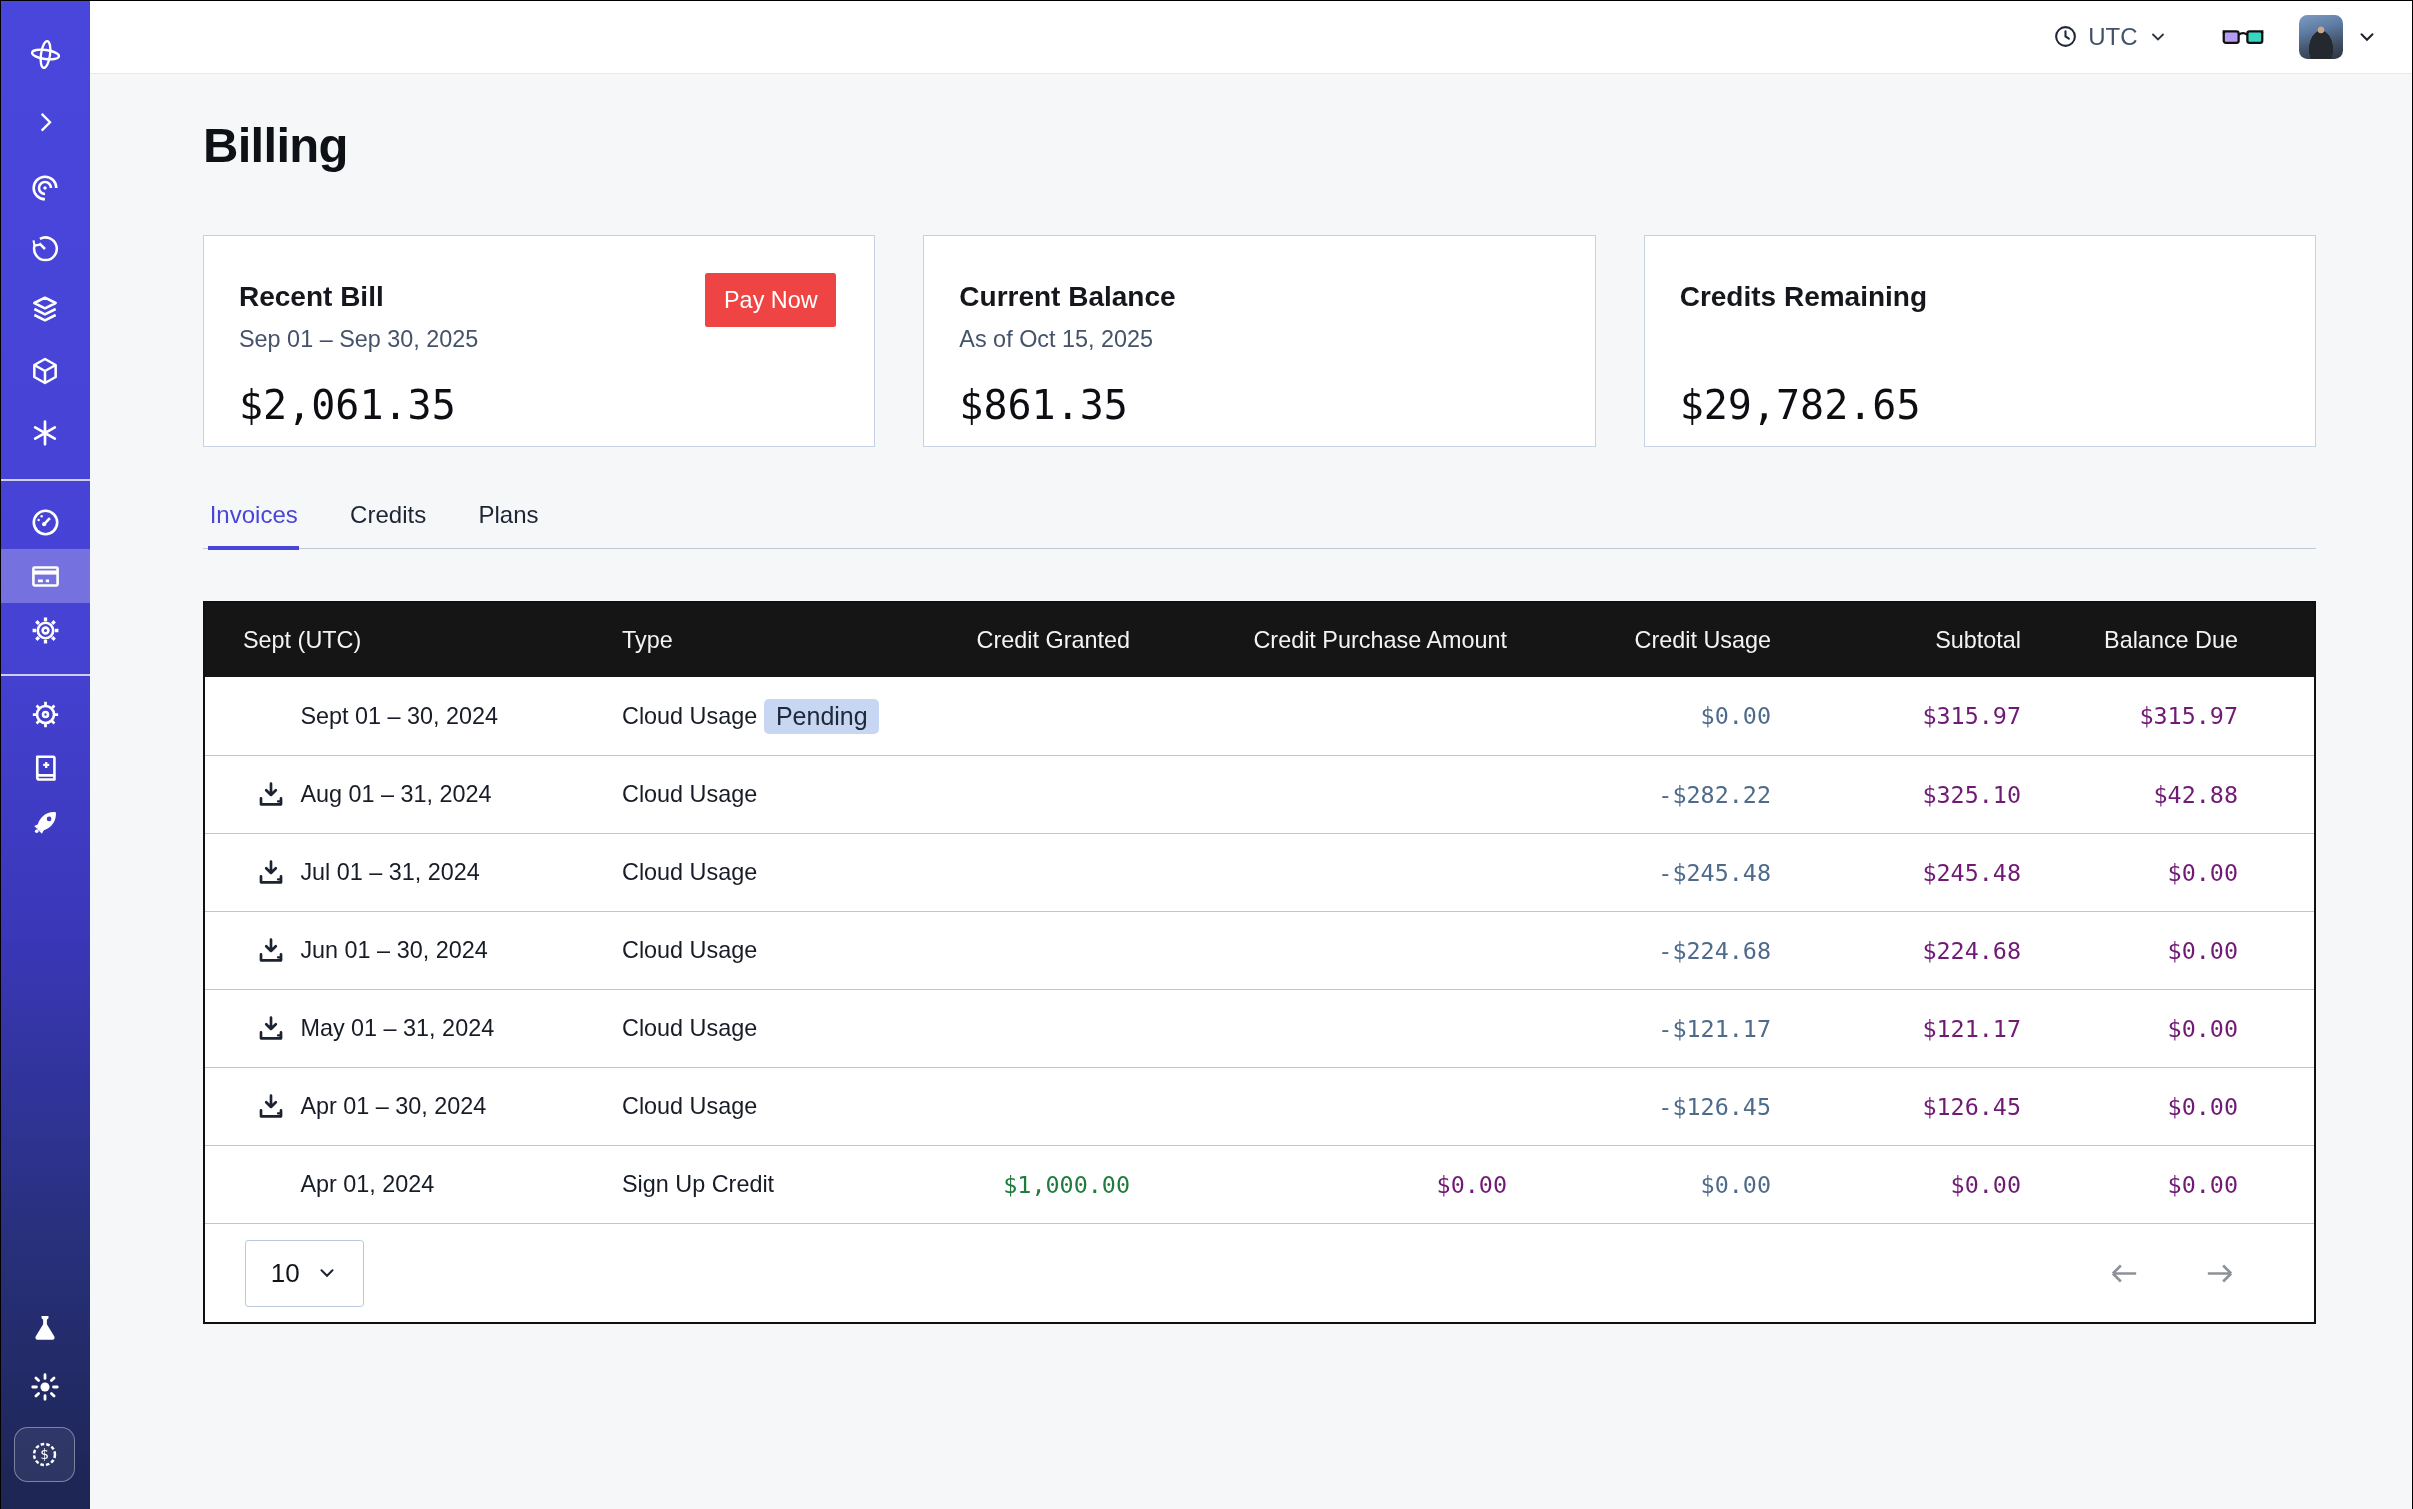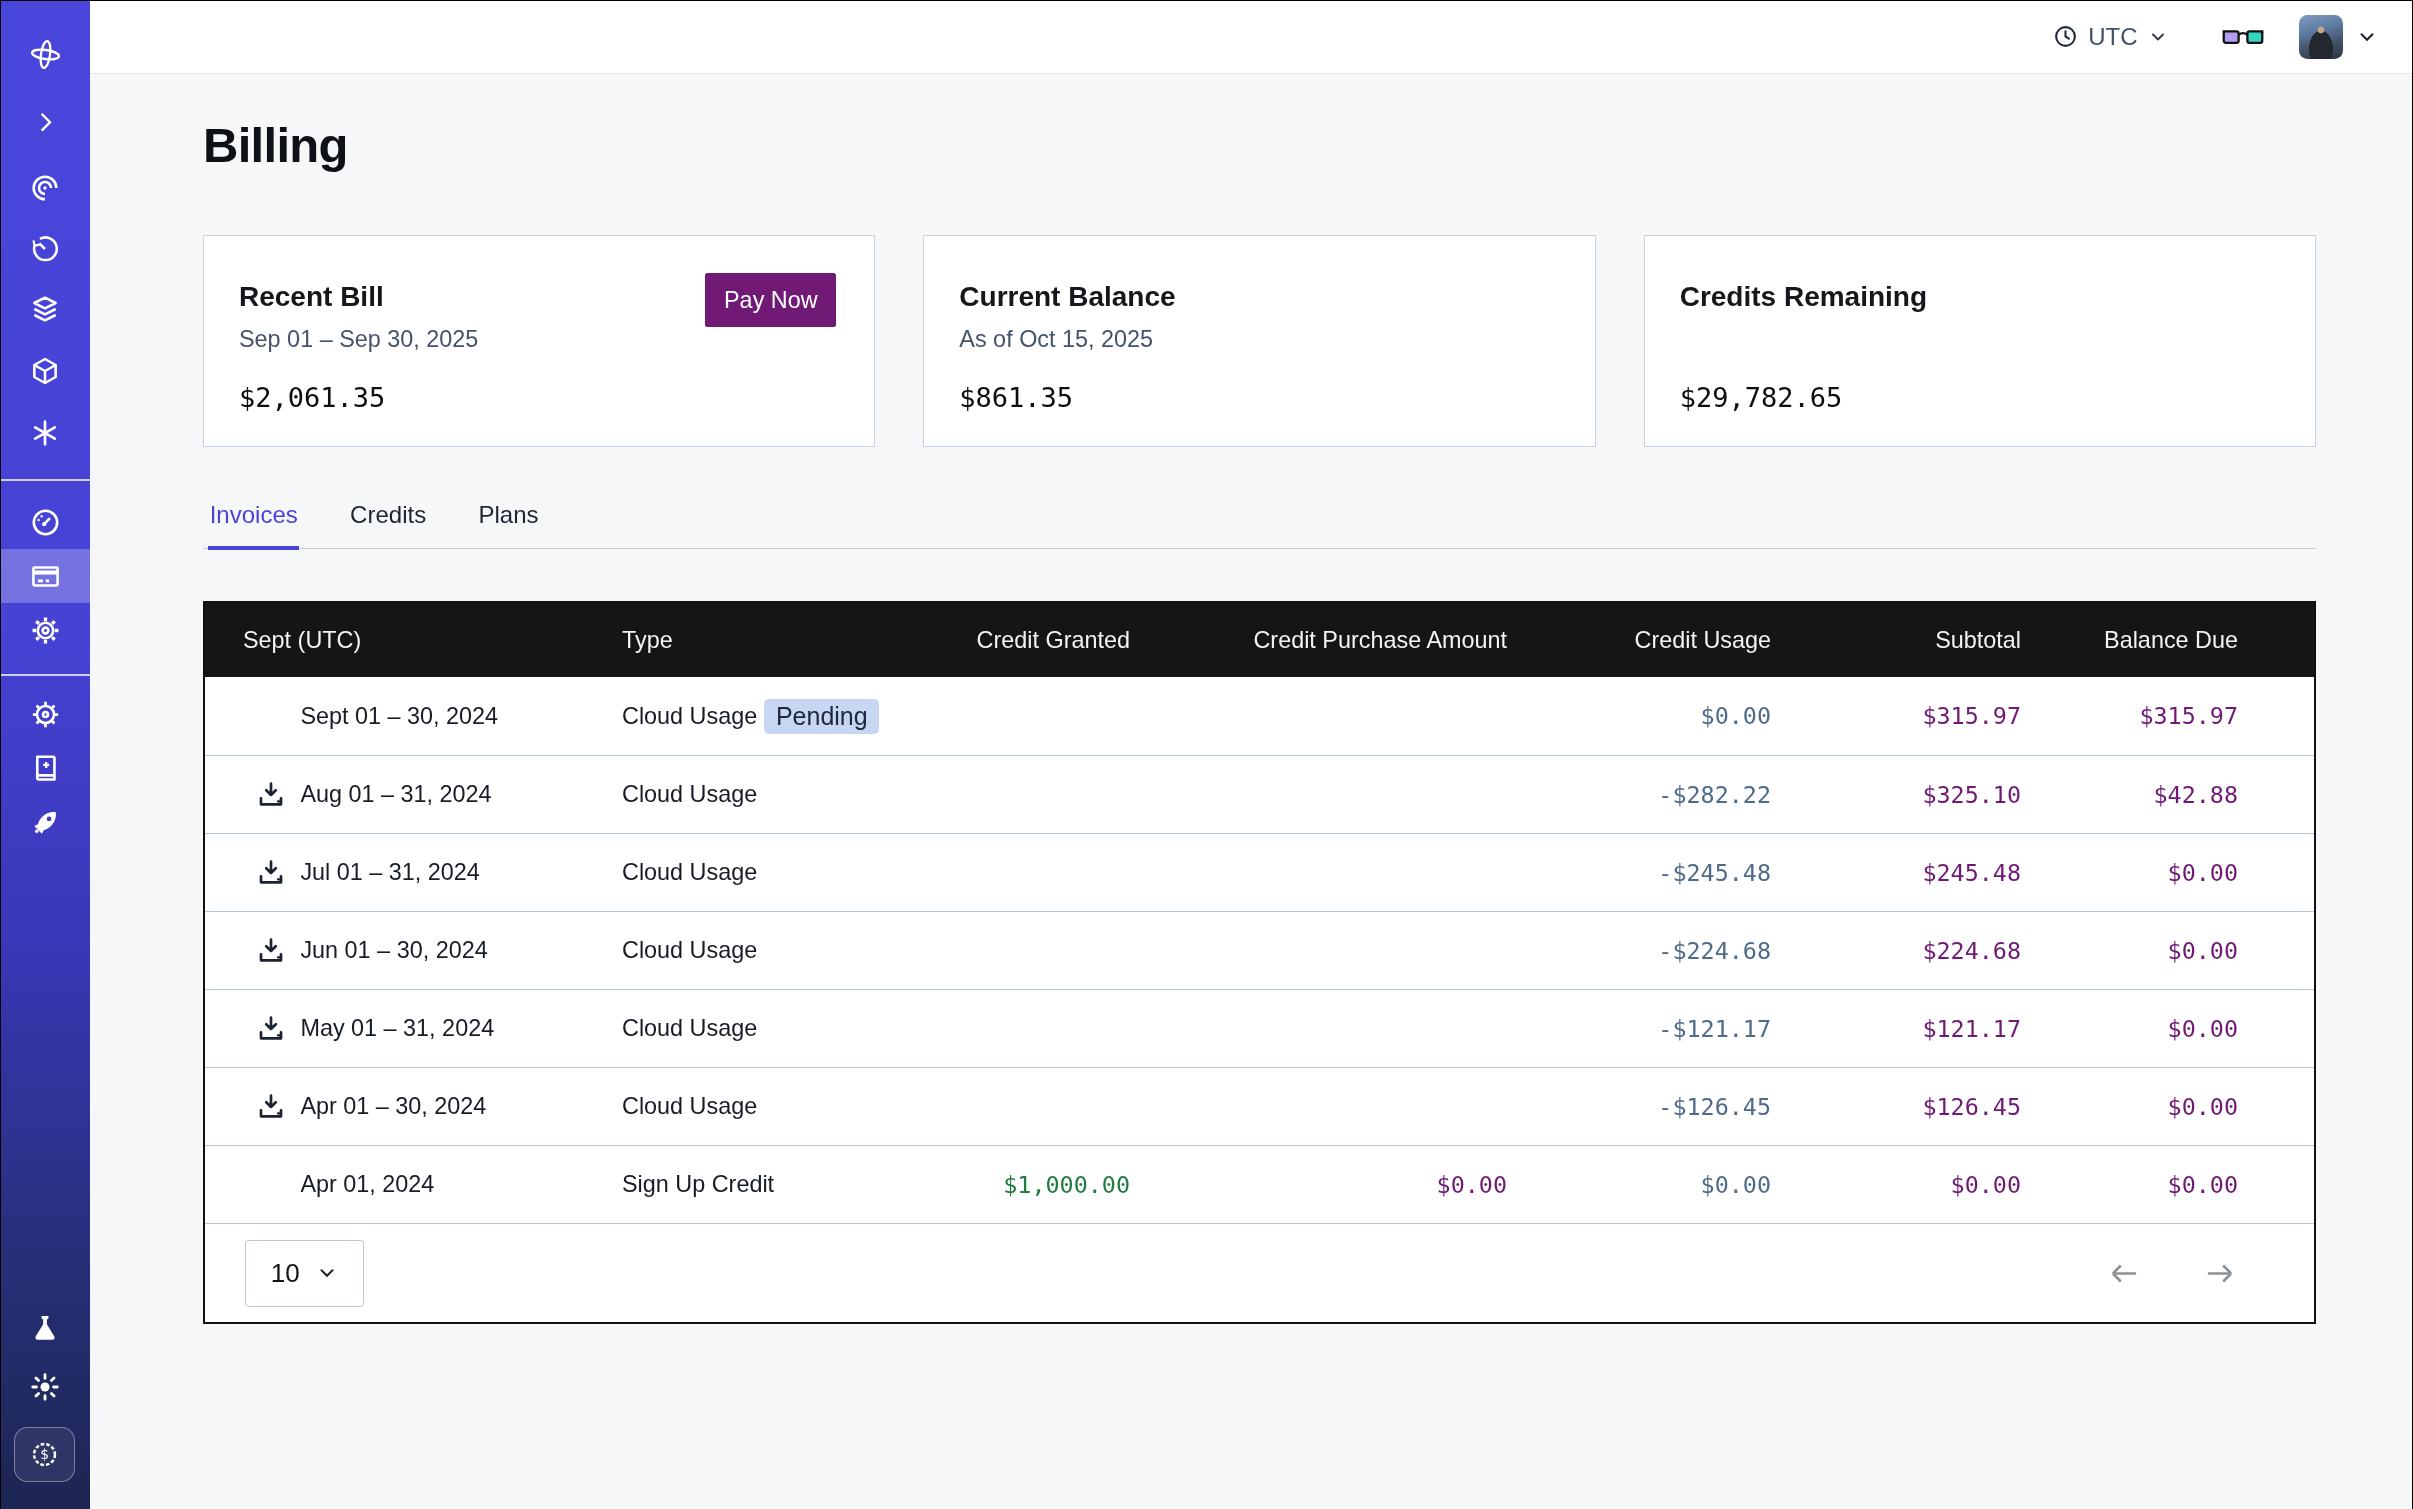--- a/index.html
+++ b/index.html
@@ -57,24 +57,24 @@
   .main { position:absolute; left:90px; top:74px; right:0; bottom:0; padding:0 97px 0 113px; }
   .page-title { margin-top:43px; font-size:49px; font-weight:700; letter-spacing:-0.7px; color:#0e1116; }
 
   .cards { margin-top:62px; display:flex; gap:48px; }
   .card {
     flex:1; height:212px; background:#ffffff; border:1.7px solid #c6d1e3;
     padding:45px 37px 0 35px; position:relative;
   }
   .card-title { font-size:28px; font-weight:700; color:#15171c; }
   .card-sub { margin-top:13.4px; font-size:23.4px; color:#44536a; min-height:28.5px; }
-  .card-amount { margin-top:27px; font-family:"DejaVu Sans Mono", monospace; font-size:27px; color:#0c0e12; }
+  .card-amount { margin-top:27px; font-family:"DejaVu Sans Mono", monospace; font-size:40px; color:#0c0e12; }
   .paynow {
     position:absolute; top:37px; right:38px; width:131px; height:54px;
-    background:#701a75; color:#ffffff; border:none; border-radius:2.5px;
+    background:#ef4444; color:#ffffff; border:none; border-radius:2.5px;
     font-size:23.4px; font-family:"Liberation Sans", sans-serif; cursor:pointer;
   }
 
   
   .tabs { margin-top:54px; display:flex; gap:49px; border-bottom:1.7px solid #c2cad8; padding-left:5px; }
   .tab {
     font-size:24px; color:#1d2533; padding:0 1.7px 16.7px 1.7px; cursor:pointer;
     border-bottom:4.2px solid transparent; margin-bottom:-1.7px; background:none; border-top:none; border-left:none; border-right:none;
     font-family:"Liberation Sans", sans-serif;
   }

